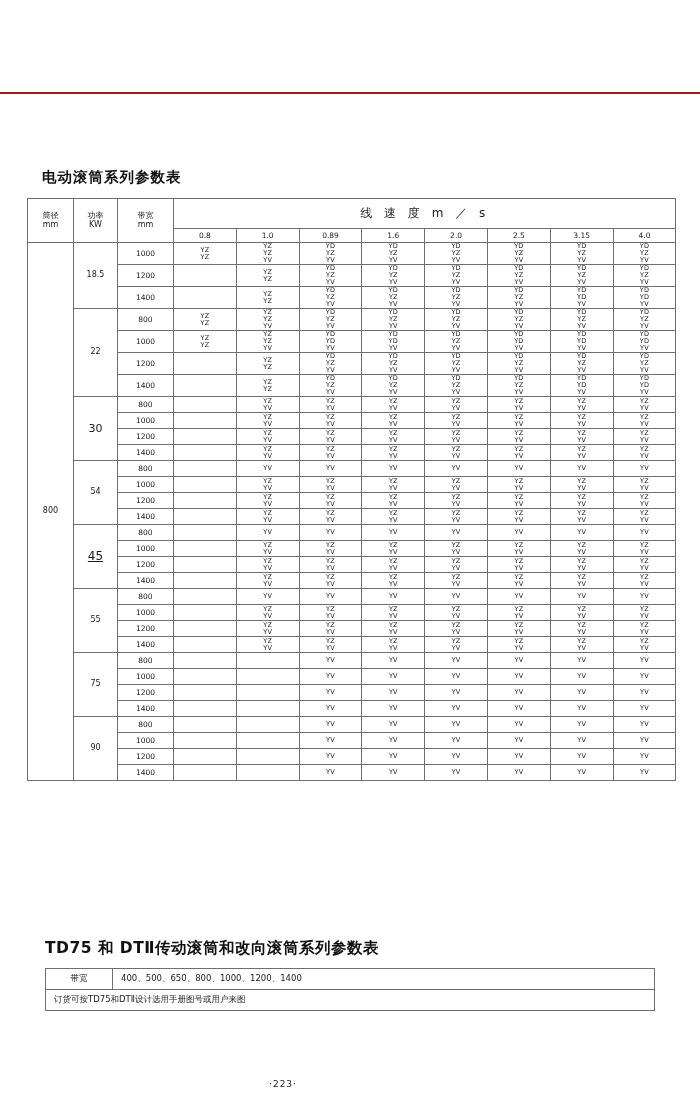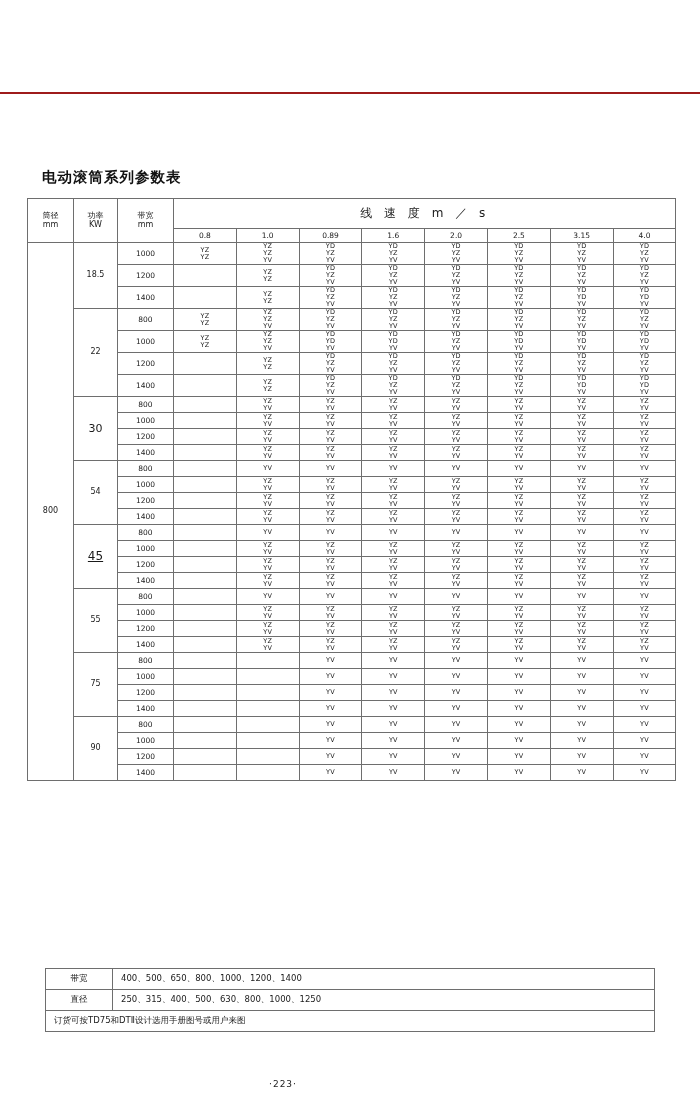--- a/index.html
+++ b/index.html
@@ -1146,30 +1146,27 @@
           <td class="v cell-one">
             <div>YV</div>
           </td>
           <td class="v cell-one">
             <div>YV</div>
           </td>
         </tr>
       </tbody>
   </table>
 
+  <div class="title-2">TD75  和  DTⅡ传动滚筒和改向滚筒系列参数表</div>
 
   <table class="bottom">
     <tbody id="bottom-tbody">
         <tr>
           <td class="lbl">带宽</td>
           <td>400、500、650、800、1000、1200、1400</td>
-        </tr>
-        <tr>
-          <td class="lbl">直径</td>
-          <td>250、315、400、500、630、800、1000、1250</td>
         </tr>
         <tr>
           <td colspan="2">订货可按TD75和DTⅡ设计选用手册图号或用户来图</td>
         </tr>
       </tbody>
   </table>
 
   <div class="page-num">·223·</div>
 
 </div>

